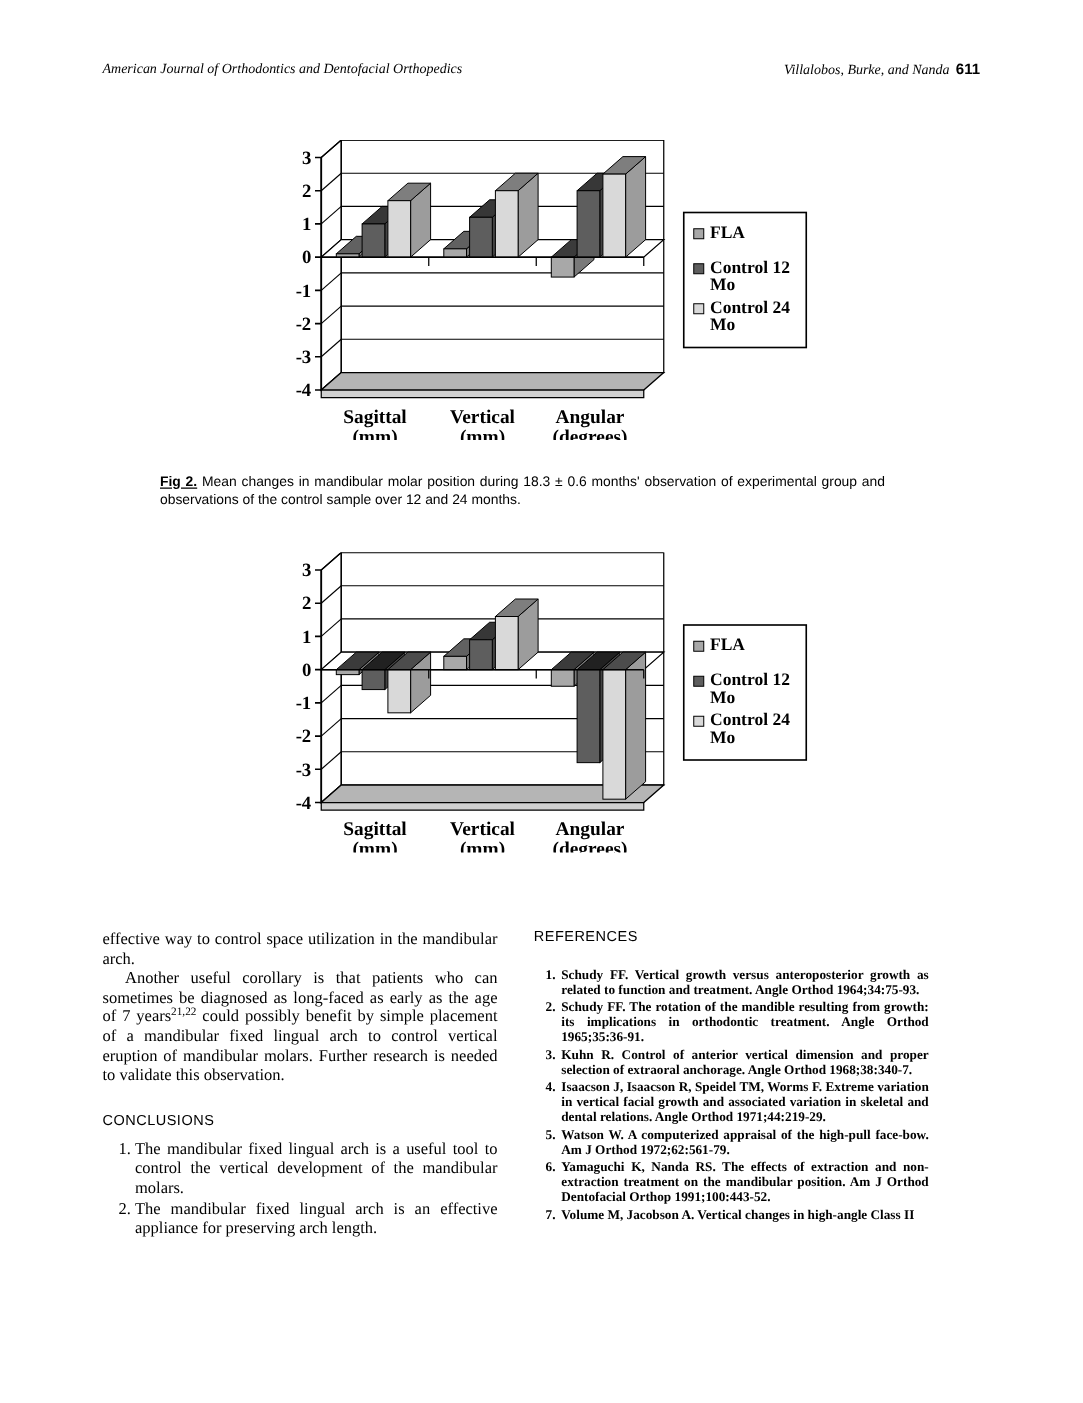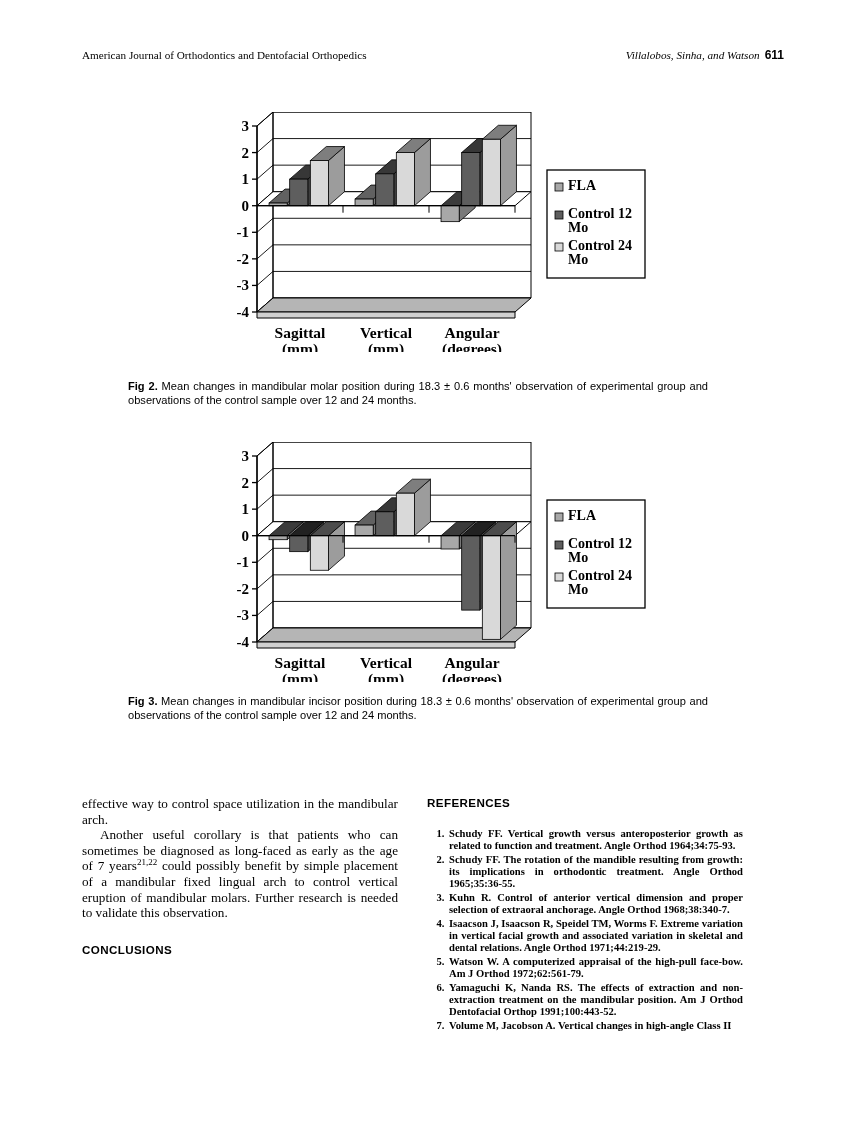--- a/index.html
+++ b/index.html
@@ -12,21 +12,21 @@
     position: relative;
     overflow: hidden;
   }
 
   .page { position:absolute; inset:0; }
 
   
   .runhead {
     position:absolute; left:82px; top:48px; right:82px; height:34px;
   }
-  .runhead .left  { position:absolute; left:0; top:0; font-size:11.2px; line-height:14.6px; white-space:nowrap;}
+  .runhead .left  { position:absolute; left:0; top:0; font-style:italic; font-size:11.2px; line-height:14.6px; white-space:nowrap;}
   .runhead .right { position:absolute; right:0; top:0; font-style:italic; font-size:11.2px; line-height:14.6px; white-space:nowrap;}
   .runhead .right .pageno { font-style:normal; font-weight:bold; font-family:"Liberation Sans", sans-serif; font-size:12px; margin-left:5px;}
   .runhead .left .vol { display:block; }
 
   
   .figure { position:absolute; left:0; width:866px; }
   #fig2-block { top:112px; }
   #fig3-block { top:442px; }
 
   .chart-wrap {
@@ -36,42 +36,42 @@
   }
 
   .chart-svg { display:block; }
 
   .caption {
     position:absolute; left:128px; width:580px;
     font-family:"Liberation Sans", sans-serif;
     font-size:11.1px; line-height:13.6px;
     text-align:justify;
   }
-  .caption b { font-weight:bold; }
+  .caption b { font-weight:bold;text-decoration:underline; }
   #fig2-caption { top:268px; }
   #fig3-caption { top:253px; }
 
   
-  .col { position:absolute; top:796px; width:316px; }
+  .col { position:absolute; top:743px; width:316px; }
   .col-left  { left:82px; }
   .col-right { left:427px; }
 
   .col p {
     margin:0;
     font-size:13.2px;
     line-height:15.6px;
     text-align:justify;
     text-indent:0;
   }
   .col p.indent { text-indent:18px; }
   .col p sup { font-size:9px; vertical-align:super; line-height:0; }
 
   h2.sec {
     font-family:"Liberation Sans", sans-serif;
-    font-weight:bold;
+    font-weight:normal;
     font-size:11.6px;
     letter-spacing:0.4px;
     margin:0 0 8px 0;
   }
   .sec-gap { height:22px; }
 
   ol.conclusions {
     margin:0; padding:0 0 0 26px;
     font-size:13.2px; line-height:15.6px;
   }
@@ -87,21 +87,21 @@
 </head>
 <body>
 
 <div class="page">
 
   <div class="runhead">
     <div class="left">
       <span>American Journal of Orthodontics and Dentofacial Orthopedics</span>
     </div>
     <div class="right">
-      <span>Villalobos, Sinha, and Watson</span><span class="pageno">611</span>
+      <span>Villalobos, Burke, and Nanda</span><span class="pageno">611</span>
     </div>
   </div>
 
   <div class="figure" id="fig2-block">
     <div class="chart-wrap">
       <svg class="chart-svg" id="svg-0" width="440" height="240" viewBox="0 0 440 240">
           <polygon points="60,0 318,0 318,186 60,186" fill="#ffffff" stroke="#000" stroke-width="1"></polygon>
           <line x1="60" y1="0" x2="318" y2="0" stroke="#000" stroke-width="0.9"></line>
           <line x1="44" y1="14" x2="60" y2="0" stroke="#000" stroke-width="0.9"></line>
           <line x1="60" y1="26.571428571428584" x2="318" y2="26.571428571428584" stroke="#000" stroke-width="0.9"></line>
@@ -274,38 +274,39 @@
           <rect x="342" y="71" width="8" height="8" fill="#a8a8a8" stroke="#000" stroke-width="0.8"></rect>
           <text x="355" y="78" text-anchor="start" font-family="&quot;Liberation Serif&quot;, serif" font-size="14" font-weight="bold" fill="#000">FLA</text>
           <rect x="342" y="99" width="8" height="8" fill="#5e5e5e" stroke="#000" stroke-width="0.8"></rect>
           <text x="355" y="106" text-anchor="start" font-family="&quot;Liberation Serif&quot;, serif" font-size="14" font-weight="bold" fill="#000">Control 12</text>
           <text x="355" y="120" text-anchor="start" font-family="&quot;Liberation Serif&quot;, serif" font-size="14" font-weight="bold" fill="#000">Mo</text>
           <rect x="342" y="131" width="8" height="8" fill="#d9d9d9" stroke="#000" stroke-width="0.8"></rect>
           <text x="355" y="138" text-anchor="start" font-family="&quot;Liberation Serif&quot;, serif" font-size="14" font-weight="bold" fill="#000">Control 24</text>
           <text x="355" y="152" text-anchor="start" font-family="&quot;Liberation Serif&quot;, serif" font-size="14" font-weight="bold" fill="#000">Mo</text>
         </svg>
     </div>
-    <div class="caption" id="fig3-caption">
-      <b>Fig 3.</b><span> Mean changes in mandibular incisor position during 18.3 ± 0.6 months' observation of experimental group and observations of the control sample over 12 and 24 months.</span>
-    </div>
   </div>
 
   <div class="col col-left">
     <p>effective way to control space utilization in the mandibular arch.</p>
     <p class="indent"><span>Another useful corollary is that patients who can sometimes be diagnosed as long-faced as early as the age of 7 years</span><sup>21,22</sup><span> could possibly benefit by simple placement of a mandibular fixed lingual arch to control vertical eruption of mandibular molars. Further research is needed to validate this observation.</span></p>
     <div class="sec-gap"></div>
     <h2 class="sec">CONCLUSIONS</h2>
+    <ol class="conclusions">
+      <li>The mandibular fixed lingual arch is a useful tool to control the vertical development of the mandibular molars.</li>
+      <li>The mandibular fixed lingual arch is an effective appliance for preserving arch length.</li>
+    </ol>
   </div>
 
   <div class="col col-right">
     <h2 class="sec">REFERENCES</h2>
     <div class="refs-gap"></div>
     <ol class="refs">
       <li>Schudy FF. Vertical growth versus anteroposterior growth as related to function and treatment. Angle Orthod 1964;34:75-93.</li>
-      <li>Schudy FF. The rotation of the mandible resulting from growth: its implications in orthodontic treatment. Angle Orthod 1965;35:36-55.</li>
+      <li>Schudy FF. The rotation of the mandible resulting from growth: its implications in orthodontic treatment. Angle Orthod 1965;35:36-91.</li>
       <li>Kuhn R. Control of anterior vertical dimension and proper selection of extraoral anchorage. Angle Orthod 1968;38:340-7.</li>
       <li>Isaacson J, Isaacson R, Speidel TM, Worms F. Extreme variation in vertical facial growth and associated variation in skeletal and dental relations. Angle Orthod 1971;44:219-29.</li>
       <li>Watson W. A computerized appraisal of the high-pull face-bow. Am J Orthod 1972;62:561-79.</li>
       <li>Yamaguchi K, Nanda RS. The effects of extraction and non-extraction treatment on the mandibular position. Am J Orthod Dentofacial Orthop 1991;100:443-52.</li>
       <li>Volume M, Jacobson A. Vertical changes in high-angle Class II</li>
     </ol>
   </div>
 
 </div>
 

